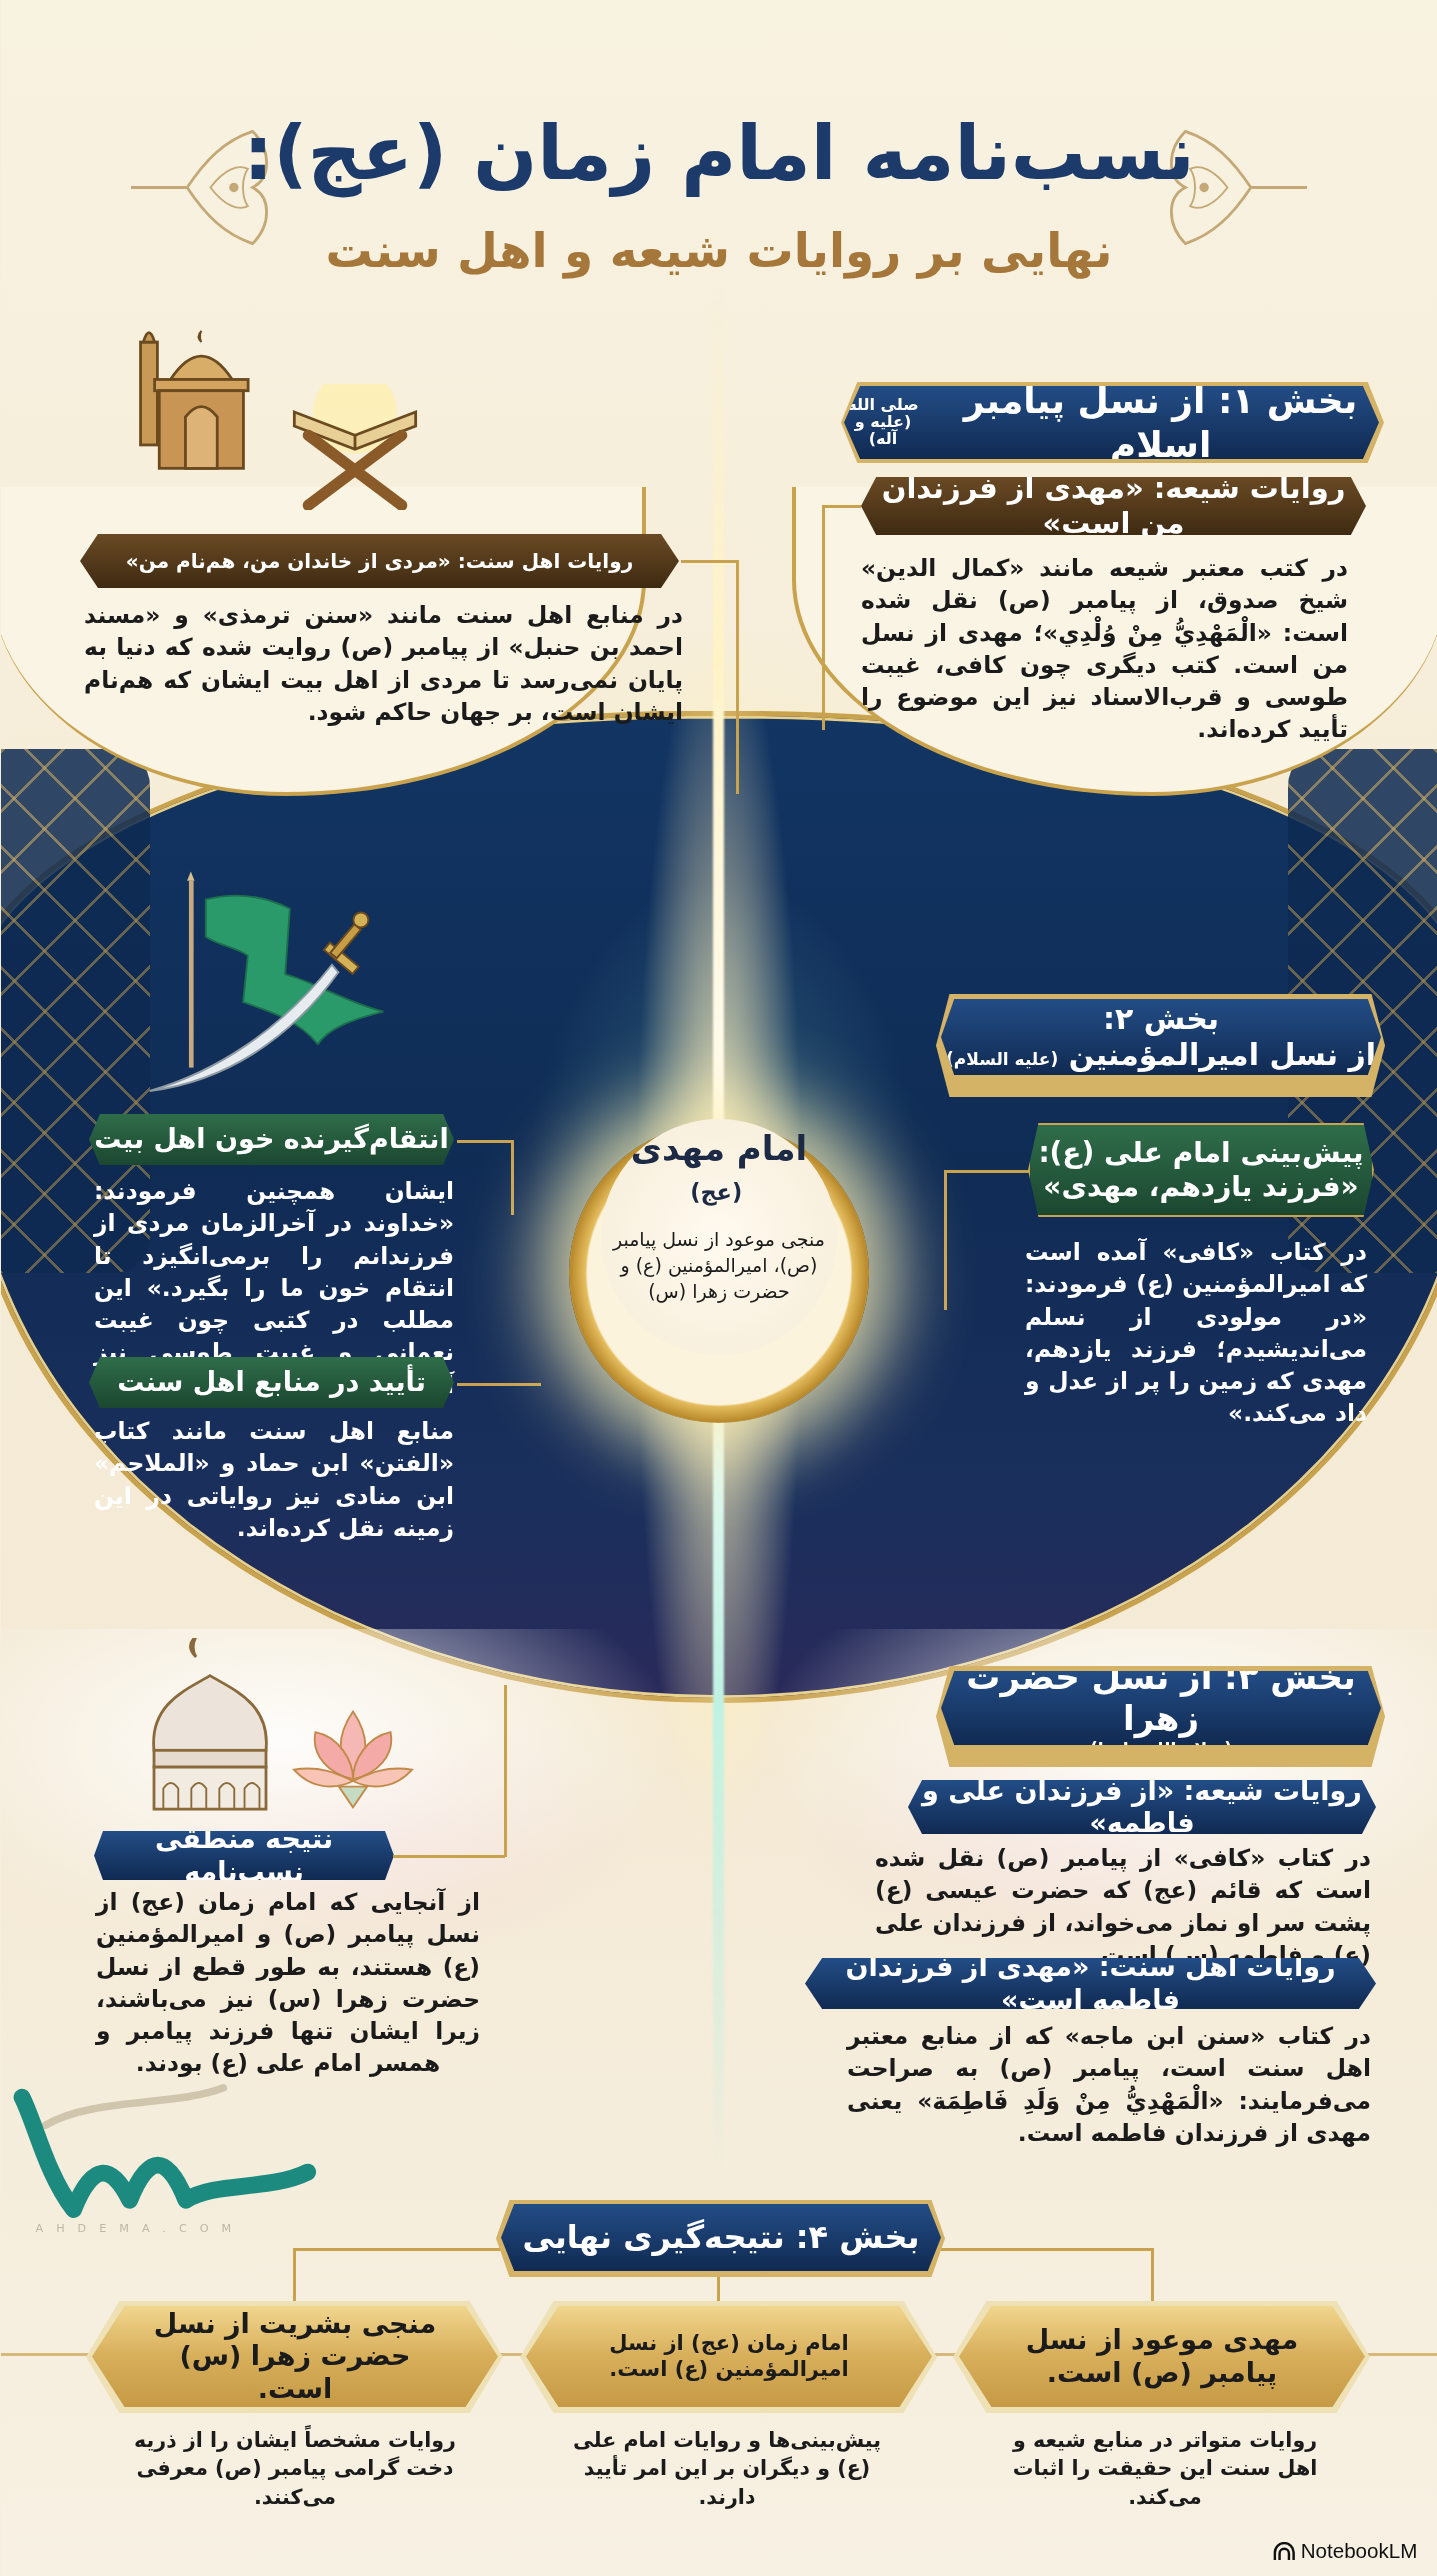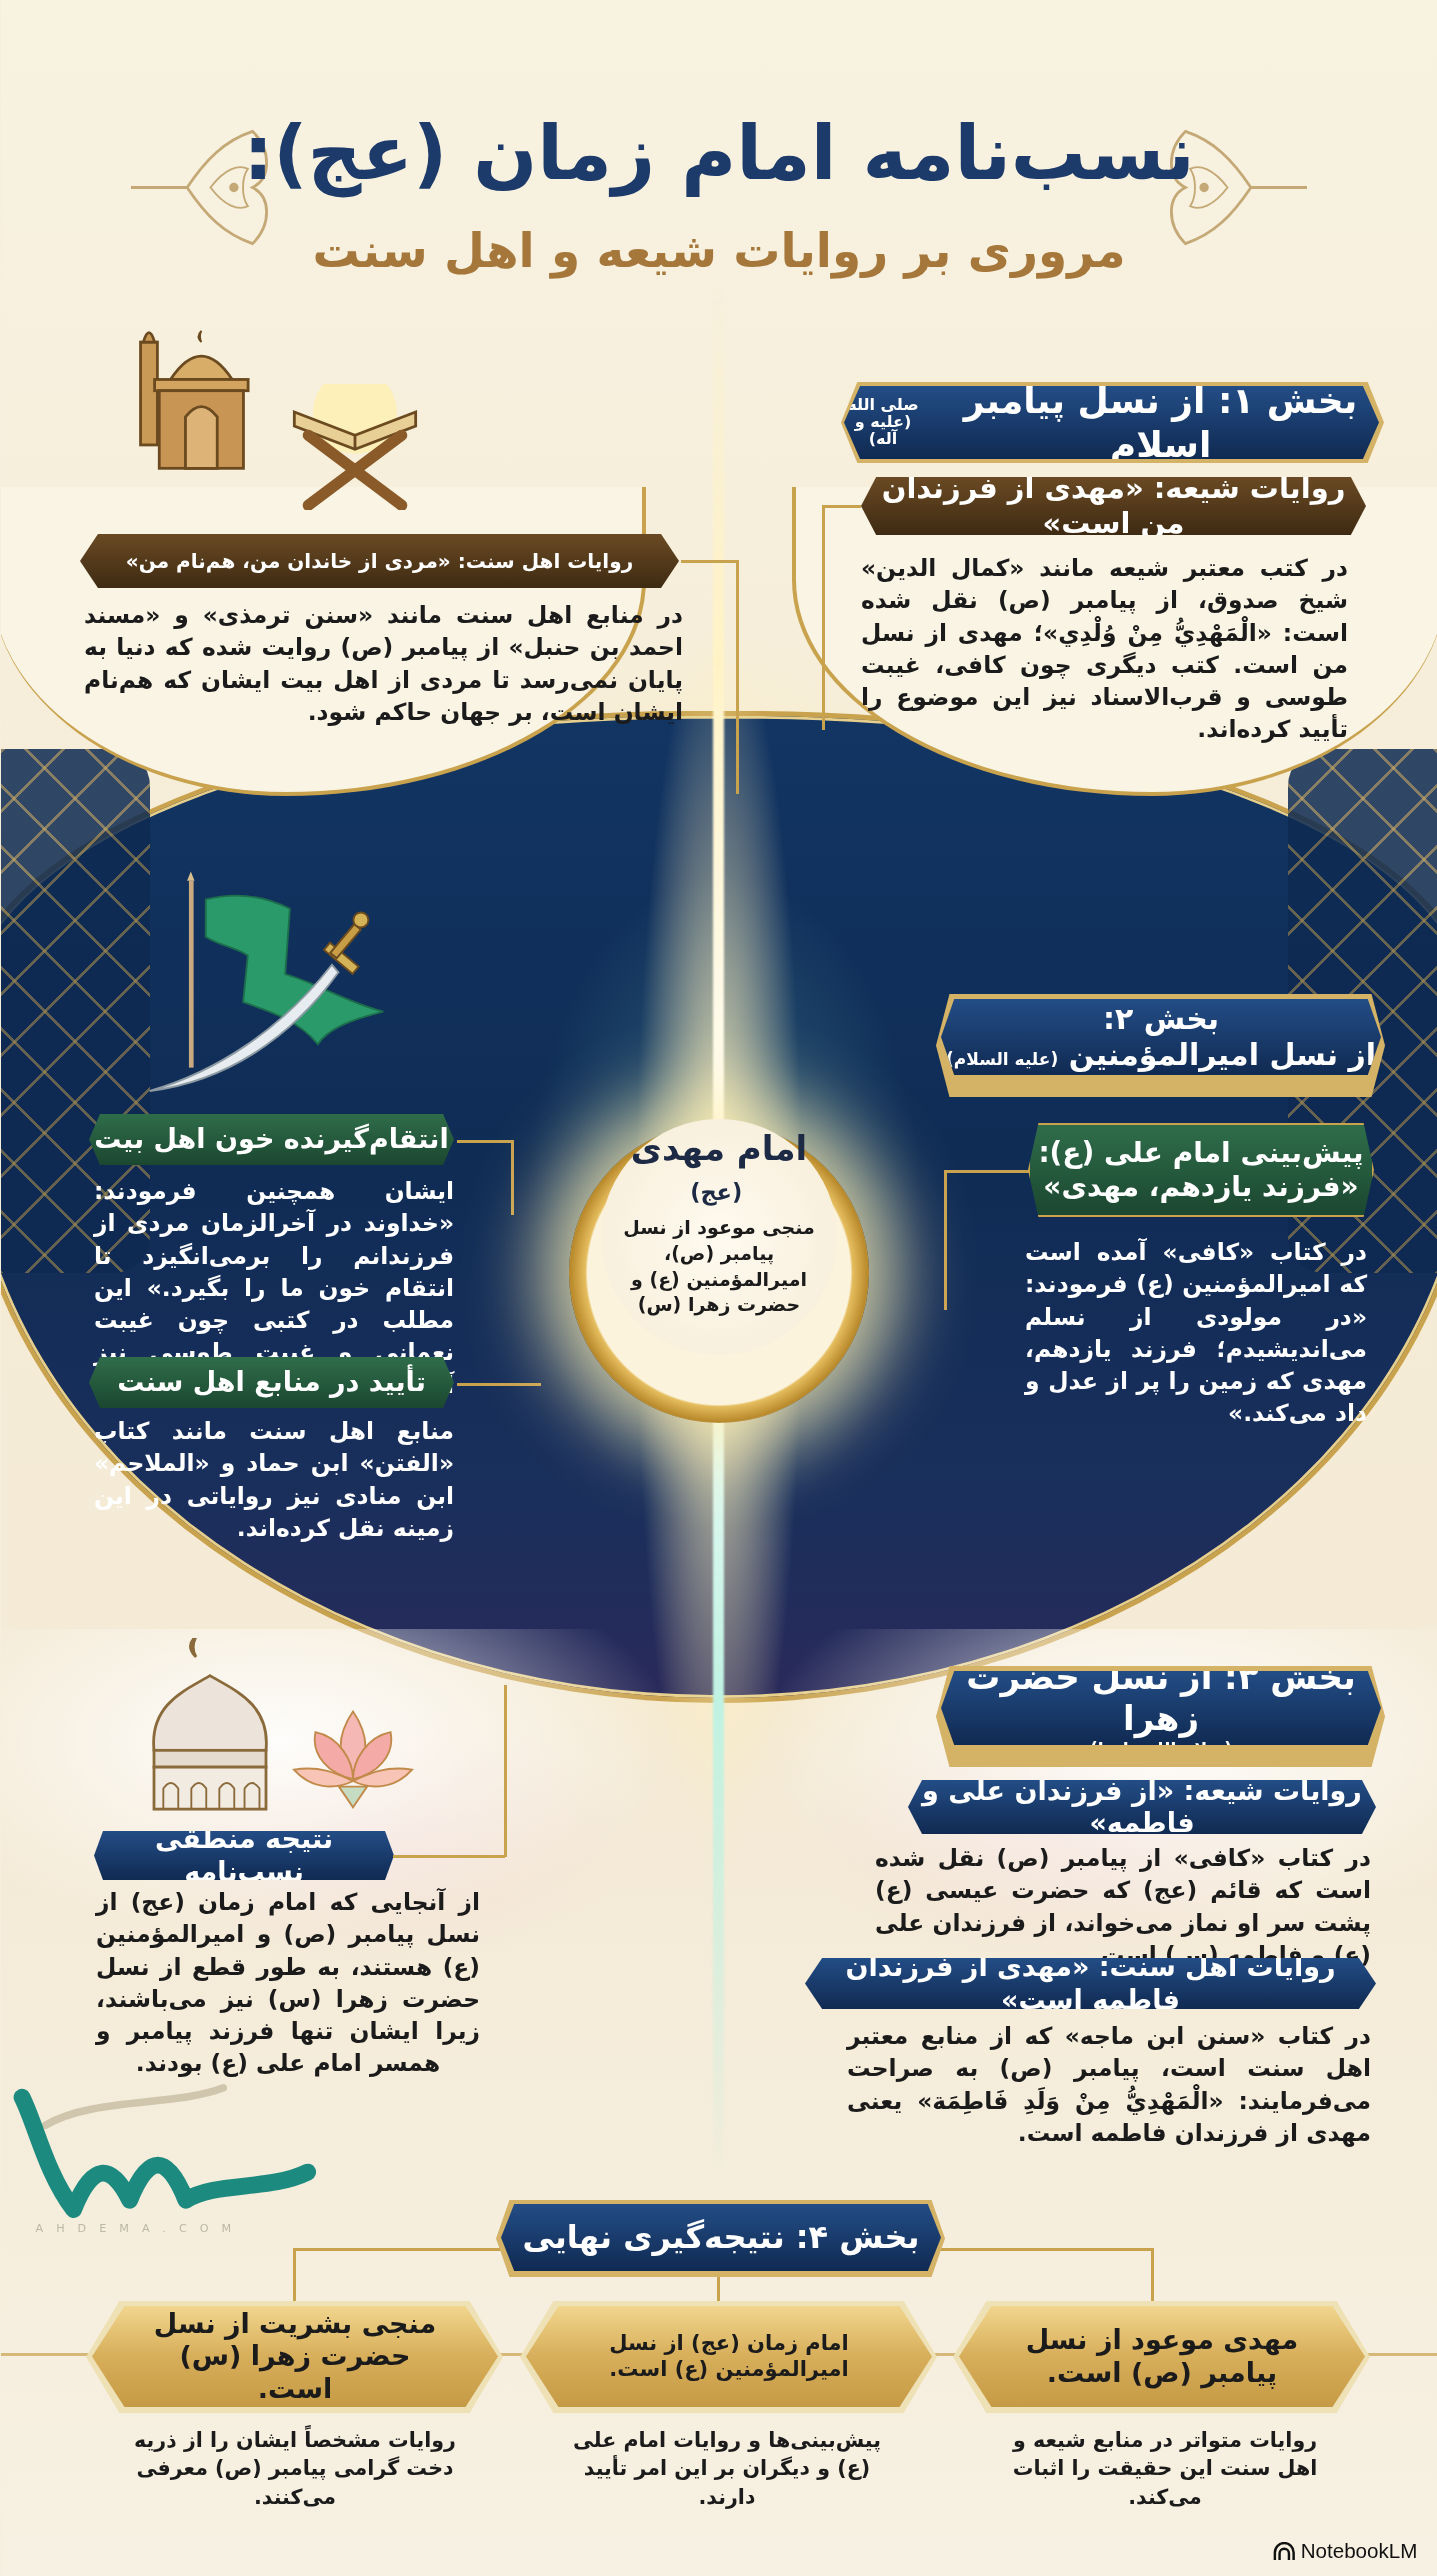--- a/index.html
+++ b/index.html
@@ -126,21 +126,21 @@
     box-shadow: 0 0 75px 28px rgba(255,240,180,0.8);
   }
   .medallion-inner {
     left: 601px; top: 1119px; width: 236px; height: 236px; border-radius: 50%;
     background: radial-gradient(circle, #fffaf0 0%, #f6ecd6 100%);
     display: flex; flex-direction: column; align-items: center; 
     text-align: center; padding: 9.4px;
   }
   .med-title { font-size: 34px; font-weight: bold; color: #1c2a45; }
   .med-title-suffix { font-size: 22.5px; margin-right: 5.6px; }
-  .med-sub { font-size: 19px; font-weight: bold; color: #1b1b1b; line-height: 1.35; margin-top: 7px; }
+  .med-sub { font-size: 19px; font-weight: normal; color: #1b1b1b; line-height: 1.35; margin-top: 19px; }
 
   
   .ahdema-wrap { left: 7.5px; top: 2069px; width: 309px; height: 168px; }
   .ahdema-caption {
     position: absolute; left: 28px; bottom: 1.9px; font-size: 11.2px; letter-spacing: 13px; color: #bdb7a6;
     direction: ltr; font-family: "DejaVu Sans", sans-serif;
   }
   .notebooklm {
     right: 20.6px; top: 2539px; font-size: 20.6px; color: #111; direction: ltr;
     display: flex; align-items: center; gap: 5.6px;
@@ -169,21 +169,21 @@
 <svg class="abs filigree filigree-right" viewBox="0 0 170 140">
   <g transform="translate(170,0) scale(-1,1)">
     <path d="M0 70 L60 70" stroke="#c4a976" stroke-width="3" fill="none"></path>
     <path d="M60 70 C80 40 100 20 130 10 C150 30 150 60 130 70 C150 80 150 110 130 130 C100 120 80 100 60 70Z" fill="none" stroke="#c4a976" stroke-width="3"></path>
     <path d="M85 70 C100 50 115 45 125 50 C118 60 118 80 125 90 C115 95 100 90 85 70Z" fill="none" stroke="#c4a976" stroke-width="2"></path>
     <circle cx="110" cy="70" r="5" fill="#c4a976"></circle>
   </g>
 </svg>
 
 <h1 class="abs title">نسب‌نامه امام زمان (عج):</h1>
-<h2 class="abs subtitle">مروری بر روایات شیعه و اهل سنت</h2>
+<h2 class="abs subtitle">نهایی بر روایات شیعه و اهل سنت</h2>
 
 <svg class="abs" style="left:131px;top:314px;width:122px;height:159px" viewBox="0 0 130 170">
   <rect x="10" y="30" width="18" height="110" fill="#c99a55" stroke="#6b4a1f" stroke-width="3"></rect>
   <path d="M13 30 Q19 10 25 30Z" fill="#c99a55" stroke="#6b4a1f" stroke-width="3"></path>
   <path d="M42 70 Q75 20 108 70Z" fill="#d7ad68" stroke="#6b4a1f" stroke-width="3"></path>
   <path d="M75 30 q-6 -6 0 -12 q-3 6 0 12" fill="none" stroke="#6b4a1f" stroke-width="2"></path>
   <rect x="25" y="70" width="100" height="12" fill="#d2a460" stroke="#6b4a1f" stroke-width="3"></rect>
   <rect x="30" y="82" width="90" height="83" fill="#c99555" stroke="#6b4a1f" stroke-width="3"></rect>
   <path d="M58 165 L58 110 Q75 88 92 110 L92 165Z" fill="#ddb377" stroke="#6b4a1f" stroke-width="3"></path>
 </svg>

